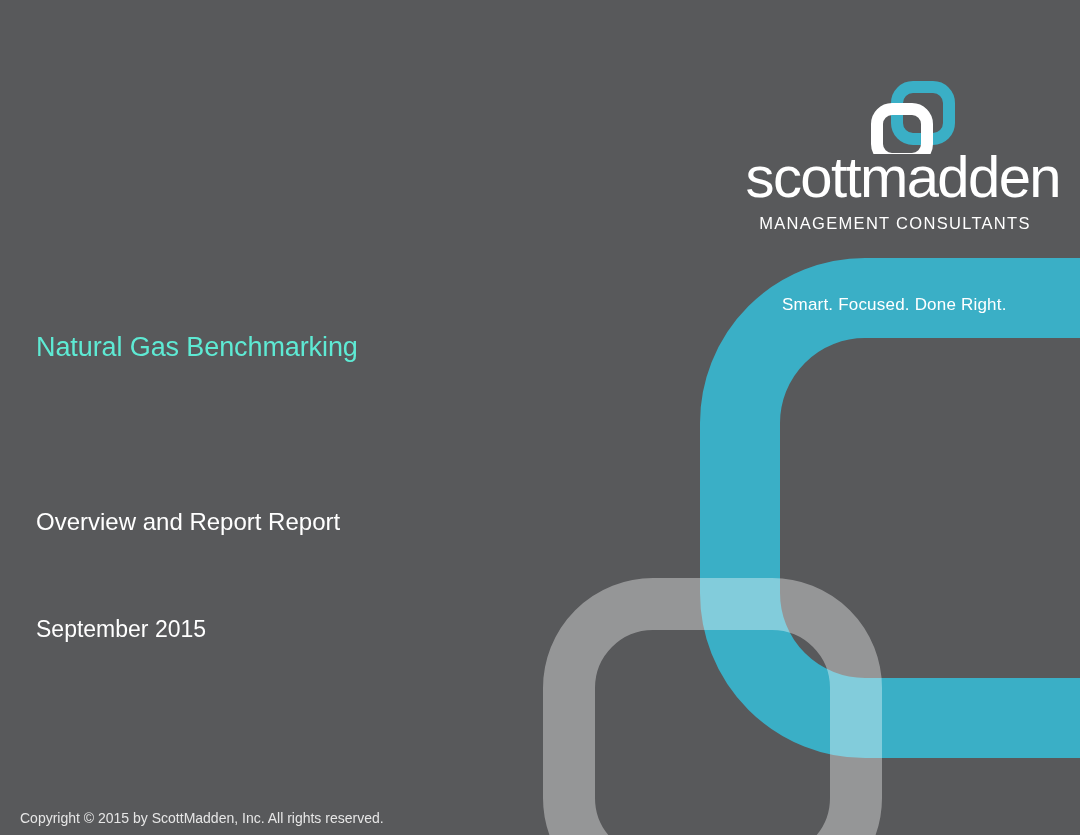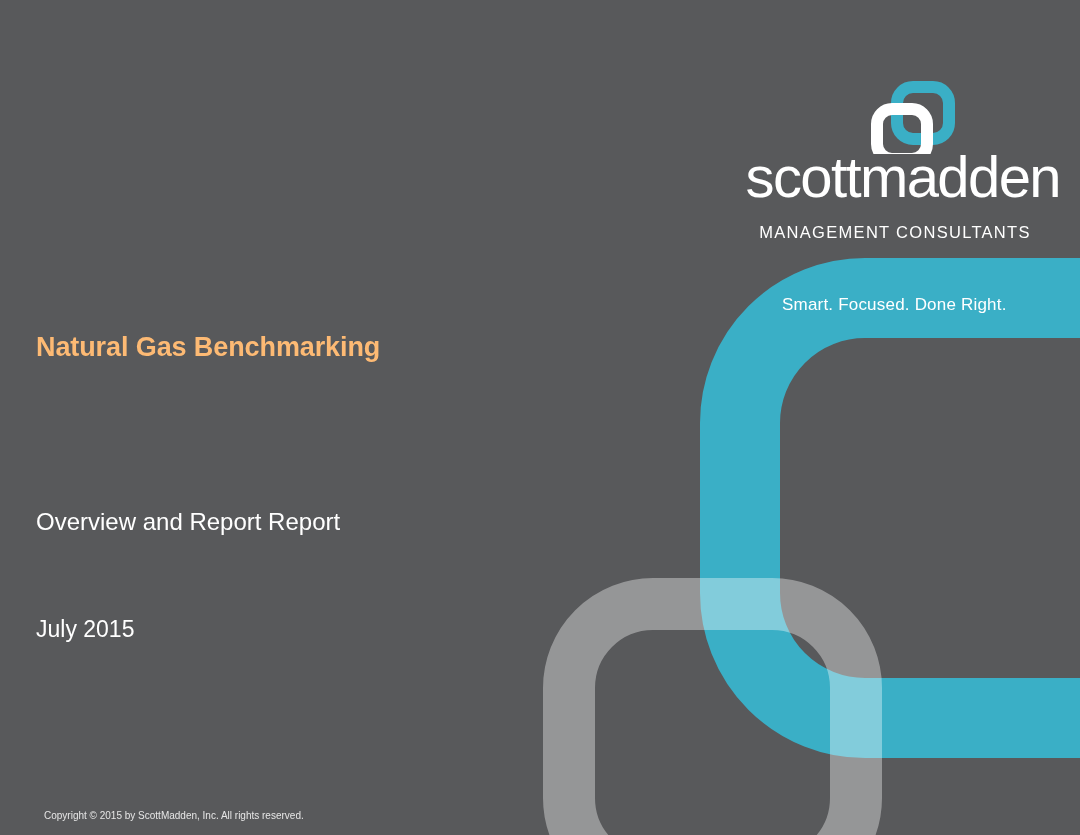--- a/index.html
+++ b/index.html
@@ -88,37 +88,37 @@
     text-align: right;
     font-size: 58px;
     line-height: 62px;
     color: #ffffff;
     letter-spacing: -1.6px;
     font-weight: 400;
   }
   .logo-subtitle {
     position: absolute;
     left: 0;
-    top: 145px;
+    top: 136px;
     width: 330px;
     text-align: center;
     font-size: 16.5px;
     color: #ffffff;
     letter-spacing: 1.3px;
     font-weight: 400;
   }
 
   
   .title {
     position: absolute;
     left: 36px;
     top: 332px;
     font-size: 27px;
-    font-weight: bold;
-    color: #fdba74;
+    font-weight: normal;
+    color: #5eead4;
     letter-spacing: -0.1px;
   }
   .subtitle {
     position: absolute;
     left: 36px;
     top: 508px;
     font-size: 24px;
     font-weight: normal;
     color: #ffffff;
   }
@@ -127,23 +127,23 @@
     left: 36px;
     top: 616px;
     font-size: 23px;
     font-weight: normal;
     color: #ffffff;
   }
 
   
   .copyright {
     position: absolute;
-    left: 44px;
+    left: 20px;
     top: 810px;
-    font-size: 10px;
+    font-size: 14px;
     color: #e6e6e6;
   }
 </style>
 </head>
 <body>
 
 <div id="slide">
 
   <div class="deco-layer">
     <div class="teal-ring"></div>
@@ -162,17 +162,17 @@
       </svg>
     </div>
     <div class="logo-wordmark">scottmadden</div>
     <div class="logo-subtitle">MANAGEMENT CONSULTANTS</div>
   </div>
 
   <div class="title">Natural Gas Benchmarking</div>
 
   <div class="subtitle">Overview and Report Report</div>
 
-  <div class="date">July 2015</div>
+  <div class="date">September 2015</div>
 
   <div class="copyright">Copyright © 2015 by ScottMadden, Inc. All rights reserved.</div>
 
 </div>
 
 </body></html>

